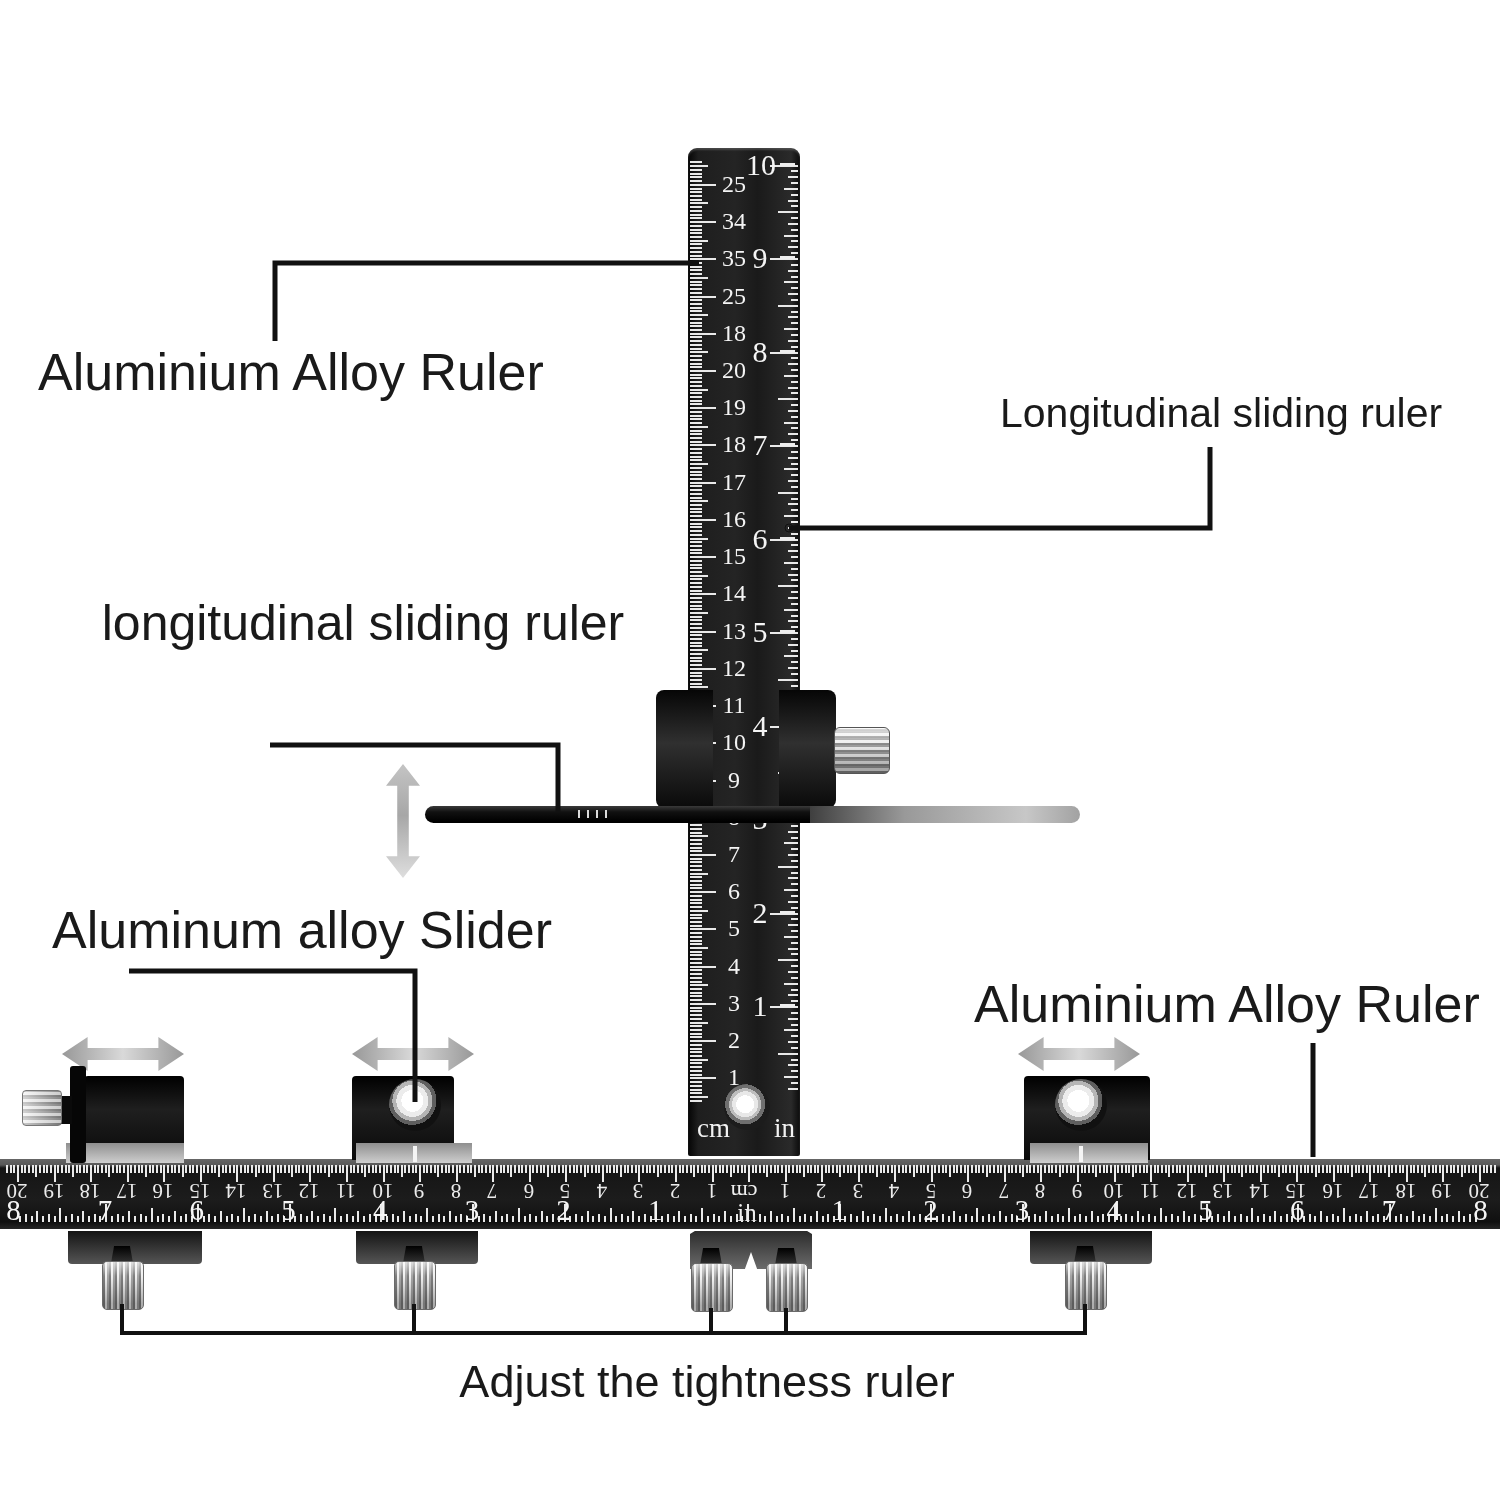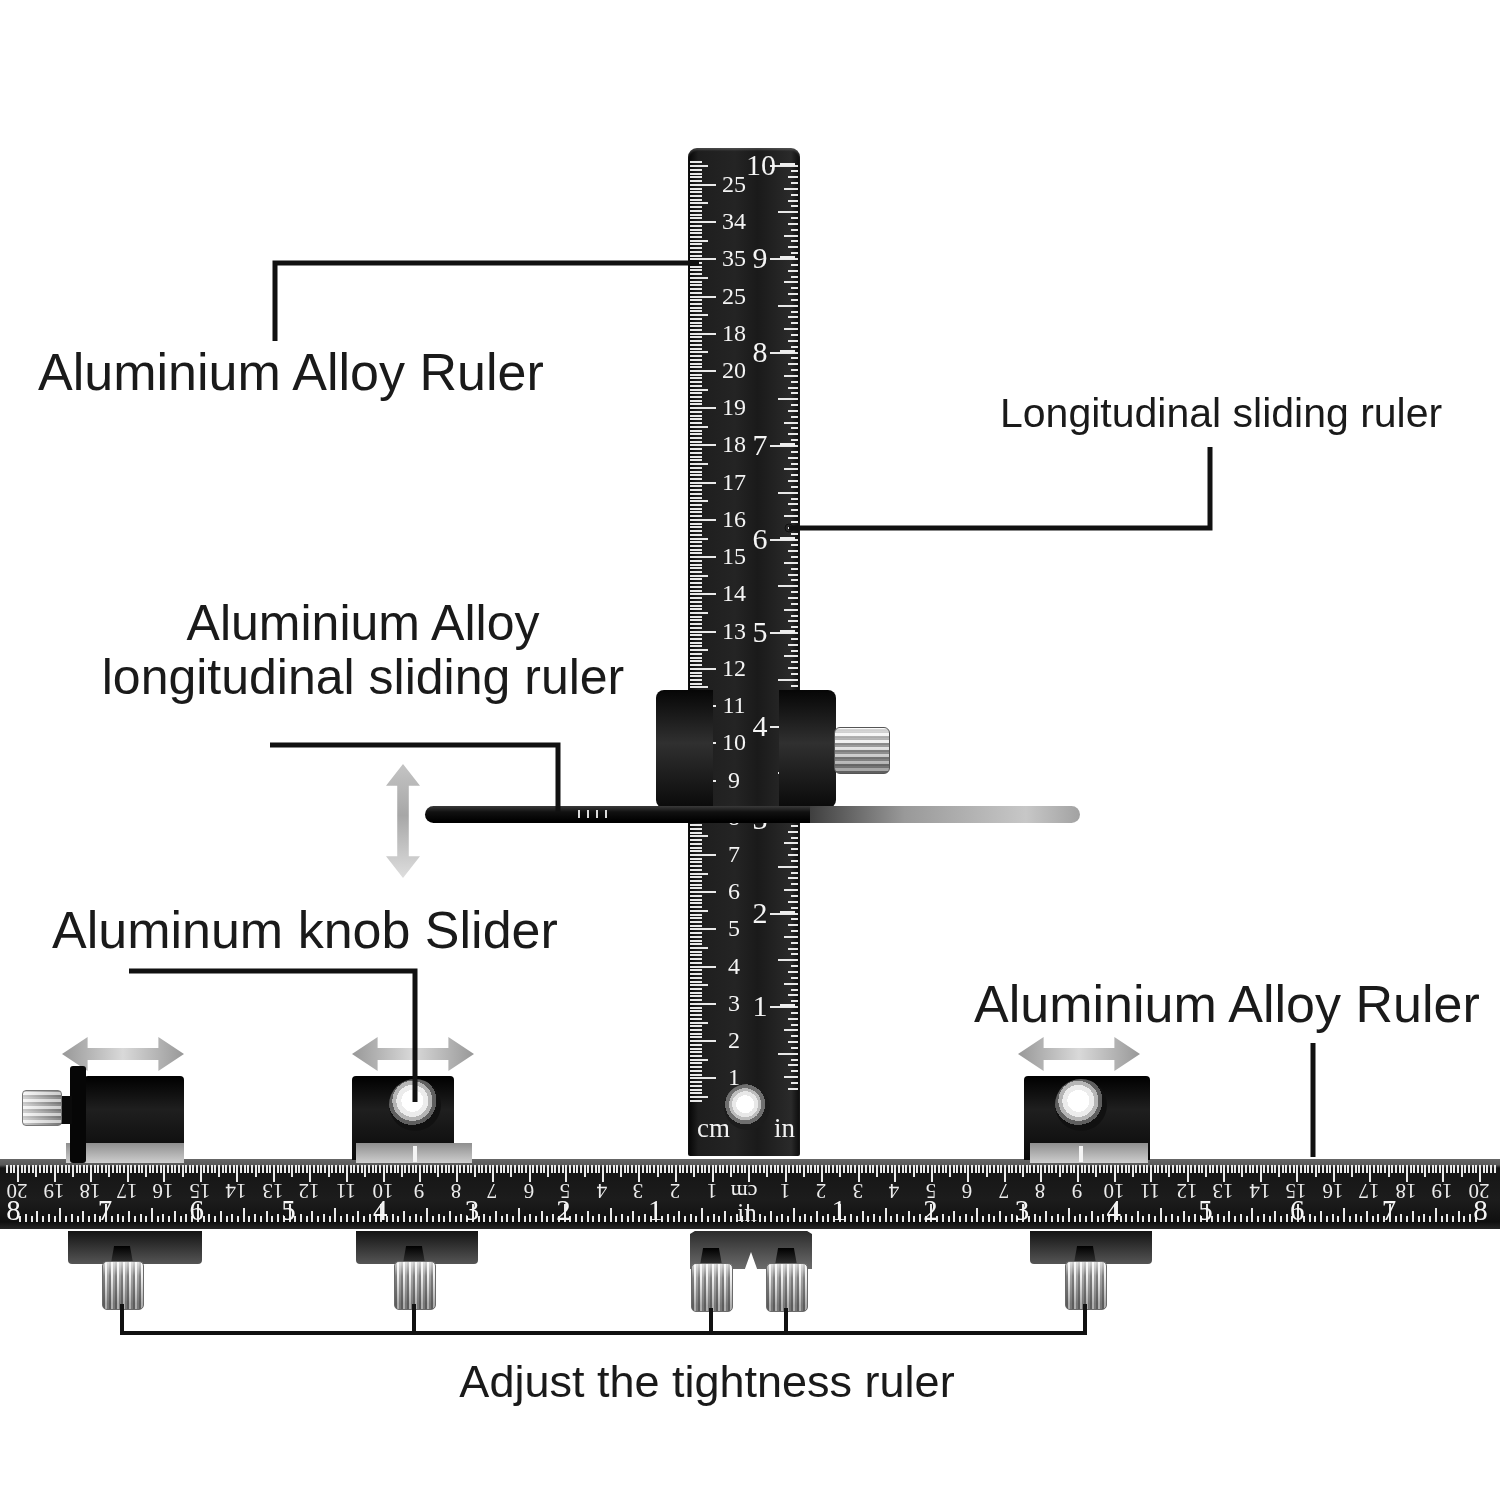--- a/index.html
+++ b/index.html
@@ -85,24 +85,23 @@
 
   svg.leads{position:absolute;left:0;top:0;z-index:40;}
   svg.leads *{fill:none;stroke:#111;}
 </style>
 </head>
 <body>
 
 <div class="label" style="left:38px;top:342px;font-size:52px;">Aluminium Alloy Ruler</div>
 <div class="label" style="left:1000px;top:390px;font-size:41px;">Longitudinal sliding ruler</div>
 <div class="label" style="left:83px;top:596px;width:560px;text-align:center;font-size:50px;line-height:54px;white-space:normal;">
-  <div>Aluminium Alloy</div>
   <div>longitudinal sliding ruler</div>
 </div>
-<div class="label" style="left:52px;top:900px;font-size:52px;">Aluminum knob Slider</div>
+<div class="label" style="left:52px;top:900px;font-size:52px;">Aluminum alloy Slider</div>
 <div class="label" style="left:974px;top:974px;font-size:52px;">Aluminium Alloy Ruler</div>
 <div class="label" style="left:707px;top:1356px;font-size:45px;transform:translateX(-50%);">Adjust the tightness ruler</div>
 
 <div id="vruler">
   <div class="vunit" style="left:9px;top:966px;">cm</div>
   <div class="vunit" style="right:5px;top:966px;">in</div>
   <div id="vhole"></div>
 <div class="vtick l" style="top: 951.6px; width: 12px;"></div>
     <div class="vtick l" style="top: 947.9px; width: 18px;"></div>
     <div class="vtick l" style="top: 944.2px; width: 12px;"></div>

